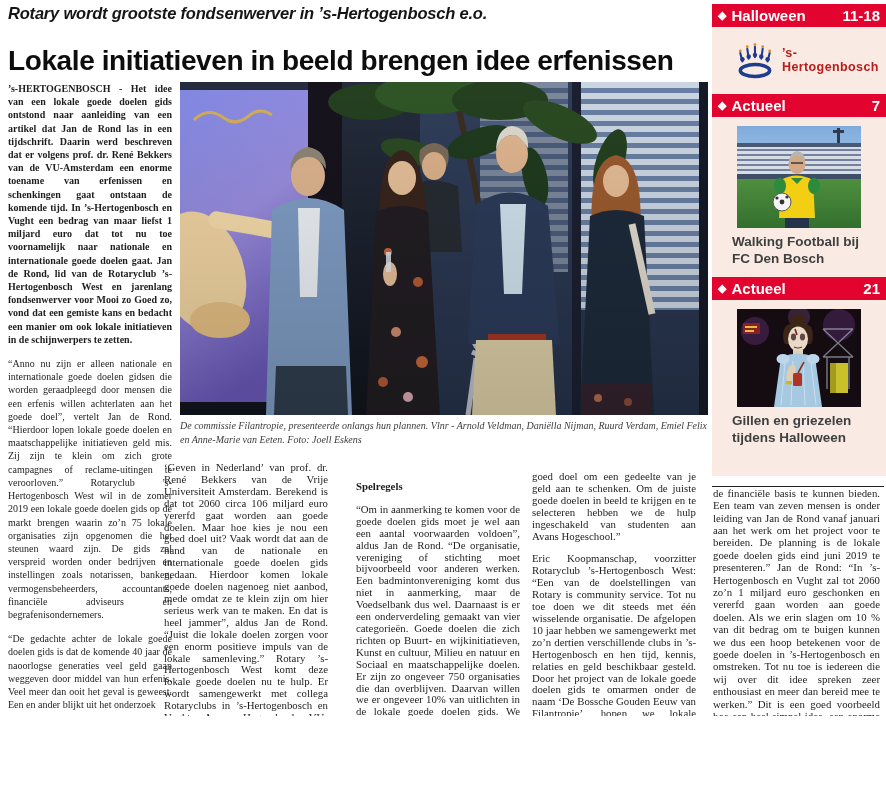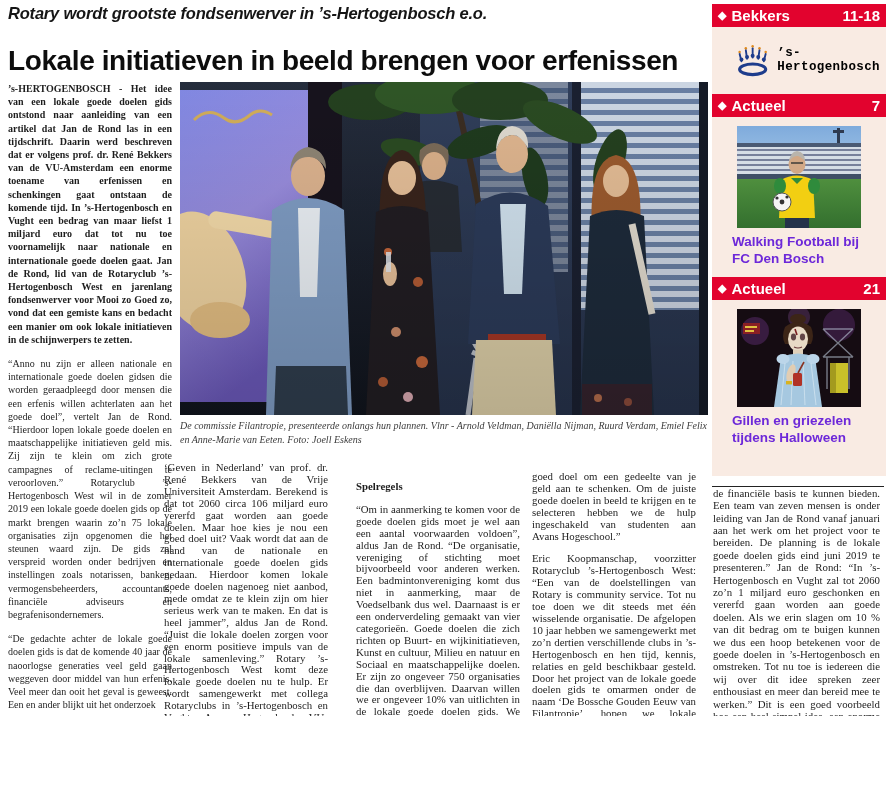--- a/index.html
+++ b/index.html
@@ -27,38 +27,38 @@
   .caption{position:absolute;left:180px;top:419px;width:528px;
            font-style:italic;font-size:10px;line-height:14px;color:#3c3c3c;}
   
   #sidebar{position:absolute;left:712px;top:4px;width:174px;height:472px;background:#f9ebe3;}
   .sbar{height:23px;background:#e2032e;display:flex;align-items:center;
         font-family:"Liberation Sans",sans-serif;font-weight:bold;color:#ffffff;
         font-size:15px;padding:0 6px;}
   .sbar .diamond{font-size:11px;margin-right:5px;line-height:1;}
   .sbar .pageno{margin-left:auto;font-size:15px;}
   .sb-caption{font-family:"Liberation Sans",sans-serif;font-weight:bold;
-              font-size:13.5px;line-height:17px;color:#6d28d9;
+              font-size:13.5px;line-height:17px;color:#404040;
               padding:5px 8px 0 20px;}
   .sb-photo{display:block;margin:9px auto 0 auto;}
   .logo-row{display:flex;align-items:center;padding:10px 6px 0 22px;}
-  .logo-text{font-family:Liberation Mono, monospace;font-weight:bold;
-             font-size:12.5px;color:#000000;letter-spacing:0.4px;margin-left:6px;}
+  .logo-text{font-family:Liberation Sans, sans-serif;font-weight:bold;
+             font-size:12.5px;color:#b91c1c;letter-spacing:0.4px;margin-left:6px;}
   .divider{position:absolute;left:712px;top:486px;width:172px;height:0;
            border-top:1.6px solid #222222;}
   .footer-rule{position:absolute;left:0;top:794px;width:886px;height:7px;background:#8f8f8f;}
   .gemeente-gap{height:11px;}
 </style>
 </head>
 <body>
 
 <div id="page">
 
   <div class="kicker">Rotary wordt grootste fondsenwerver in ’s-Hertogenbosch e.o.</div>
-  <h1 class="headline">Lokale initiatieven in beeld brengen voor erfenissen</h1>
+  <h1 class="headline">Lokale initiatieven in beeld brengen idee erfenissen</h1>
 
   <div class="col" id="col1">
     <p class="lede">’s-HERTOGENBOSCH - Het idee van een lokale goede doelen gids ontstond naar aanleiding van een artikel dat Jan de Rond las in een tijdschrift. Daarin werd beschreven dat er volgens prof. dr. René Bekkers van de VU-Amsterdam een enorme toename van erfenissen en schenkingen gaat ontstaan de komende tijd. In ’s-Hertogenbosch en Vught een bedrag van maar liefst 1 miljard euro dat tot nu toe voornamelijk naar nationale en internationale goede doelen gaat. Jan de Rond, lid van de Rotaryclub ’s-Hertogenbosch West en jarenlang fondsenwerver voor Mooi zo Goed zo, vond dat een gemiste kans en bedacht een manier om ook lokale initiatieven in de schijnwerpers te zetten.</p>
     <p>“Anno nu zijn er alleen nationale en internationale goede doelen gidsen die worden geraadpleegd door mensen die een erfenis willen achterlaten aan het goede doel”, vertelt Jan de Rond. “Hierdoor lopen lokale goede doelen en maatschappelijke initiatieven geld mis. Zij zijn te klein om zich grote campagnes of reclame-uitingen te veroorloven.” Rotaryclub ’s-Hertogenbosch West wil in de zomer 2019 een lokale goede doelen gids op de markt brengen waarin zo’n 75 lokale organisaties zijn opgenomen die het steunen waard zijn. De gids zal verspreid worden onder bedrijven en instellingen zoals notarissen, banken, vermogensbeheerders, accountants, financiële adviseurs en begrafenisondernemers.</p>
     <p>“De gedachte achter de lokale goede doelen gids is dat de komende 40 jaar de naoorlogse generaties veel geld gaan weggeven door middel van hun erfenis. Veel meer dan ooit het geval is geweest. Een en ander blijkt uit het onderzoek</p>
   </div>
 
   <div class="photo-wrap">
     <svg width="528" height="333" viewBox="0 0 528 333" preserveAspectRatio="none">
       <defs>
@@ -176,21 +176,21 @@
   <div class="col" id="colC">
     <p>goed doel om een gedeelte van je geld aan te schenken. Om de juiste goede doelen in beeld te krijgen en te selecteren hebben we de hulp ingeschakeld van studenten aan Avans Hogeschool.”</p>
     <p>Eric Koopmanschap, voorzitter Rotaryclub ’s-Hertogenbosch West: “Een van de doelstellingen van Rotary is community service. Tot nu toe doen we dit steeds met één wisselende organisatie. De afgelopen 10 jaar hebben we samengewerkt met zo’n dertien verschillende clubs in ’s-Hertogenbosch en hen tijd, kennis, relaties en geld beschikbaar gesteld. Door het project van de lokale goede doelen gids te omarmen onder de naam ‘De Bossche Gouden Eeuw van Filantropie’, hopen we lokale gemeenschapsorganisaties en goede doelen voor lange tijd een goe-</p>
   </div>
 
   <div id="sidebar">
 
     <div>
       <div class="sbar">
         <span class="diamond">◆</span>
-        <span>Bekkers</span>
+        <span>Halloween</span>
         <span class="pageno">11-18</span>
       </div>
       <div class="logo-row">
         <svg width="48" height="46" viewBox="0 0 60 56">
           <g stroke="#1e3c8c" stroke-width="3" fill="none" stroke-linecap="round">
             <path d="M12,30 L9,18"></path>
               <path d="M21,26 L19,12"></path>
               <path d="M30,24 L30,9"></path>
             <path d="M39,26 L41,12"></path>
               <path d="M48,30 L51,18"></path>

